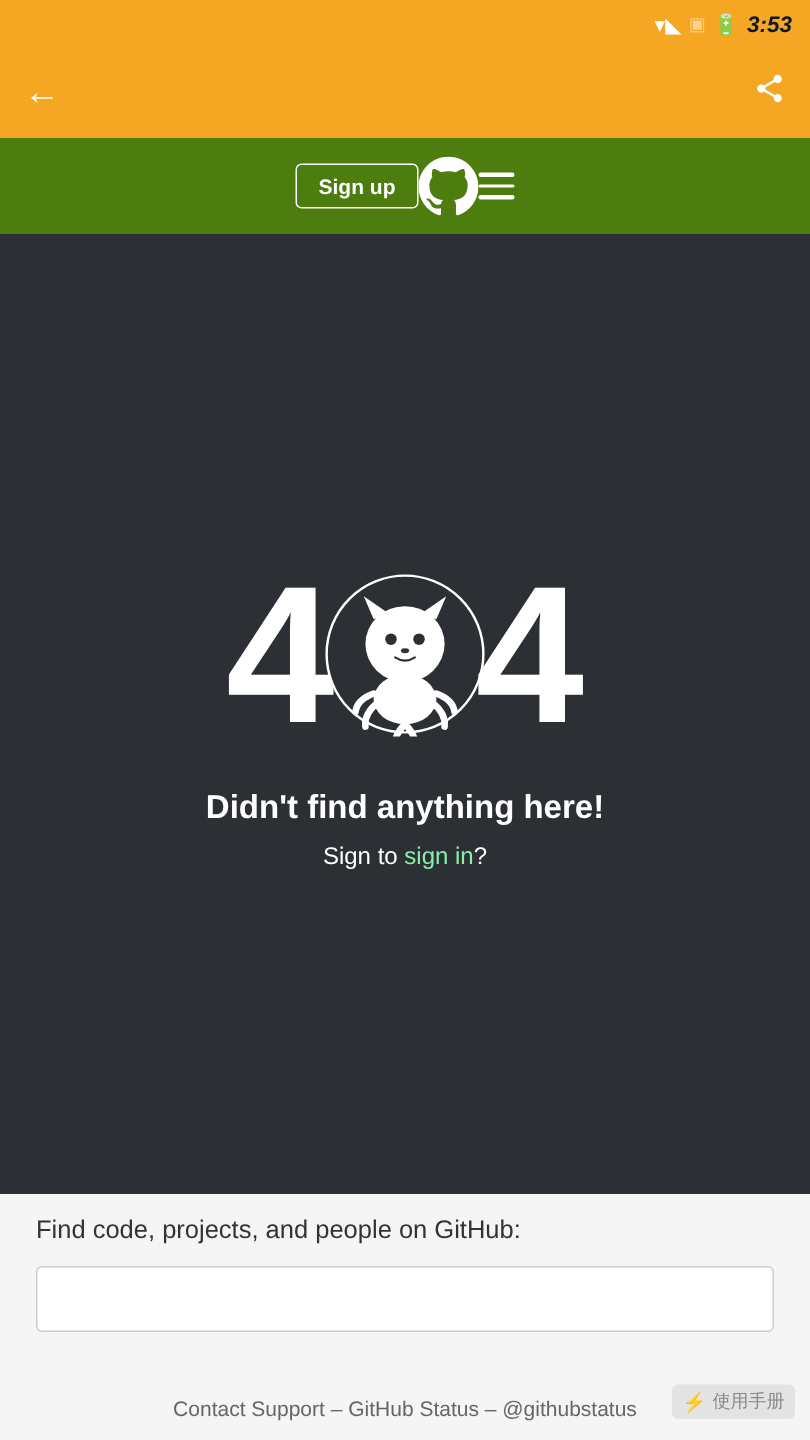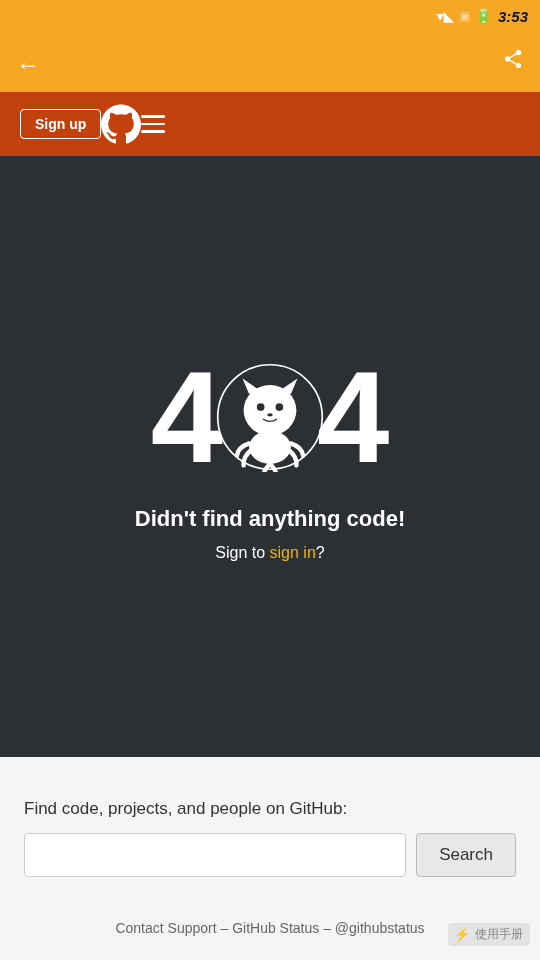--- a/index.html
+++ b/index.html
@@ -77,24 +77,24 @@
       width: 100%;
       height: calc(960px - 32px - 60px);
       display: flex;
       flex-direction: column;
     }
 
     
     #github-nav {
       width: 100%;
       height: 64px;
-      background: #c2410c;
-      display: flex;
-      align-items: center;
-      justify-content: flex-start;
+      background: #4d7c0f;
+      display: flex;
+      align-items: center;
+      justify-content: center;
       padding: 0 20px;
     }
     .nav-signup {
       border: 1.5px solid white;
       color: white;
       background: transparent;
       padding: 6px 14px;
       border-radius: 4px;
       font-size: 14px;
       font-weight: 600;
@@ -150,28 +150,28 @@
       font-weight: 700;
       margin-bottom: 12px;
       text-align: center;
     }
     .error-subtext {
       color: white;
       font-size: 16px;
       text-align: center;
     }
     .error-link {
-      color: #eab308;
+      color: #86efac;
       text-decoration: none;
     }
 
     
     #search-section {
       background: #f5f5f5;
-      padding: 42px 24px 20px 24px;
+      padding: 14px 24px 20px 24px;
     }
     .search-label {
       font-size: 17px;
       color: #333;
       margin-bottom: 14px;
     }
     .search-row {
       display: flex;
       gap: 10px;
       align-items: center;
@@ -194,21 +194,21 @@
       border-radius: 4px;
       font-size: 17px;
       font-weight: 500;
       color: #333;
       cursor: pointer;
     }
 
     
     #footer-section {
       background: #f5f5f5;
-      padding: 20px 24px 19px 24px;
+      padding: 20px 24px 8px 24px;
       text-align: center;
     }
     .footer-links {
       font-size: 14px;
       color: #666;
       line-height: 1.7;
     }
 
     
     #watermark {
@@ -282,31 +282,30 @@
 
         <path d="M62 148 Q42 155 40 170" stroke="white" stroke-width="8" fill="none" stroke-linecap="round"></path>
         <path d="M68 158 Q50 172 52 188" stroke="white" stroke-width="8" fill="none" stroke-linecap="round"></path>
         <path d="M138 148 Q158 155 160 170" stroke="white" stroke-width="8" fill="none" stroke-linecap="round"></path>
         <path d="M132 158 Q150 172 148 188" stroke="white" stroke-width="8" fill="none" stroke-linecap="round"></path>
         <path d="M100 185 Q90 195 88 205" stroke="white" stroke-width="8" fill="none" stroke-linecap="round"></path>
         <path d="M100 185 Q110 195 112 205" stroke="white" stroke-width="8" fill="none" stroke-linecap="round"></path>
       </svg>
       <span class="error-num">4</span>
     </div>
-    <p class="error-heading">Didn't find anything code!</p>
+    <p class="error-heading">Didn't find anything here!</p>
     <p class="error-subtext">
       <span>Sign to </span><a class="error-link">sign in</a><span>?</span>
     </p>
   </div>
 
   <div id="search-section">
     <p class="search-label">Find code, projects, and people on GitHub:</p>
     <div class="search-row">
       <input class="search-input" type="text" placeholder="" style="">
-      <button class="search-button">Search</button>
     </div>
   </div>
 
   <div id="footer-section">
     <p class="footer-links">Contact Support – GitHub Status – @githubstatus</p>
   </div>
 
 </div>
 
 <div id="watermark" style="position:absolute;bottom:14px;right:10px;display:flex;align-items:center;gap:4px;background:rgba(220,220,220,0.7);border-radius:4px;padding:3px 7px;">

